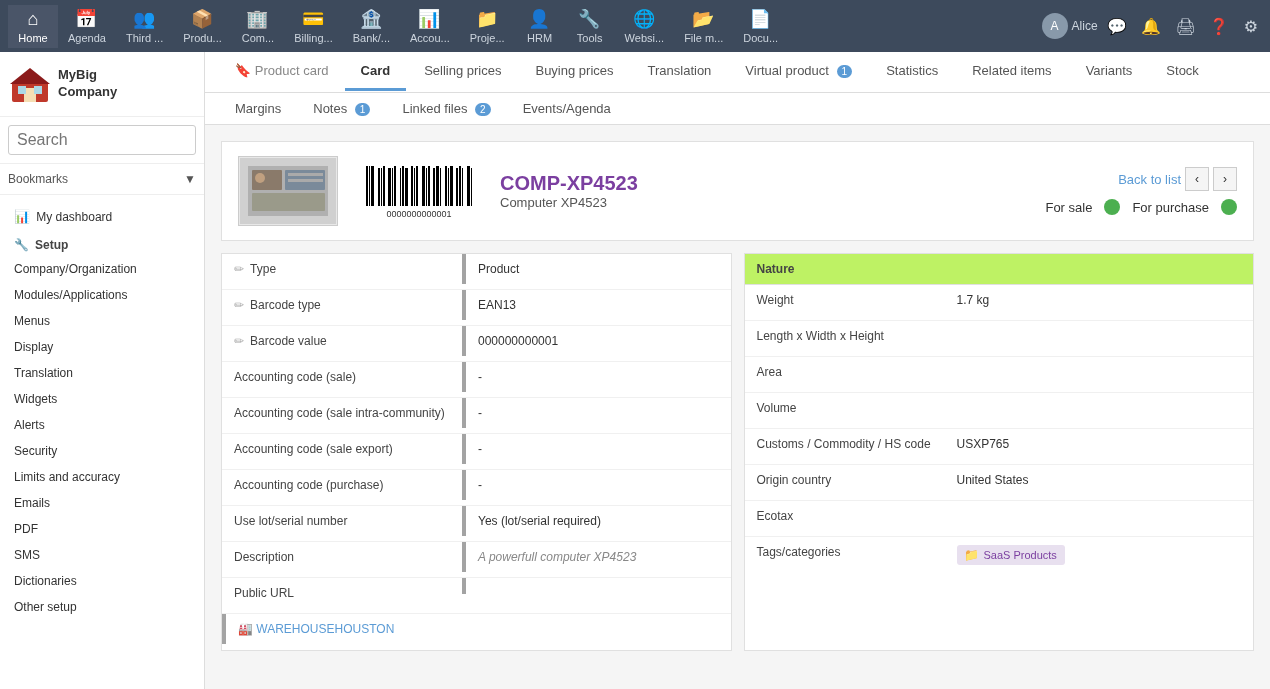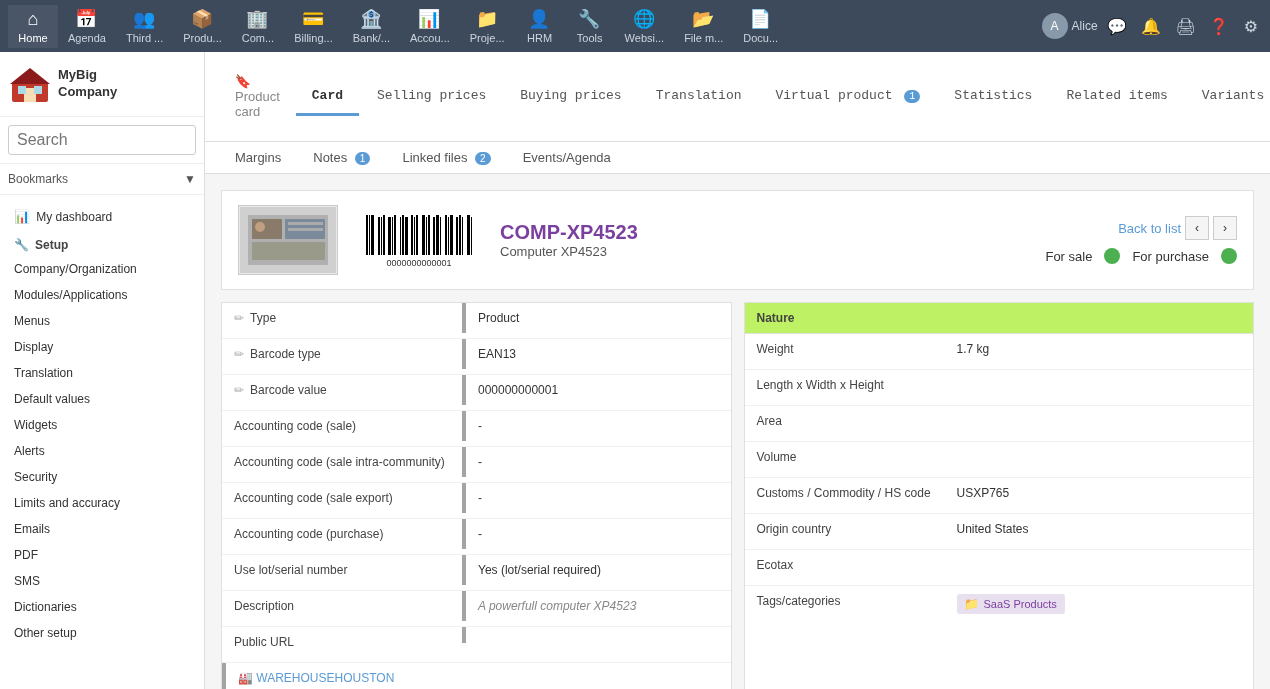--- a/index.html
+++ b/index.html
@@ -153,32 +153,31 @@
       flex: 1;
       overflow-y: auto;
       background: #f5f5f5;
     }
 
     
     .tab-bar {
       background: #fff;
       border-bottom: 1px solid #ddd;
       display: flex;
-      align-items: center;
-      padding: 12px 16px;
+      align-items: flex-start;
+      padding: 1px 16px;
       gap: 2px;
     }
     .tab {
       padding: 10px 16px;
       cursor: pointer;
       font-size: 13px;
       color: #555;
       border-bottom: 3px solid transparent;
       white-space: nowrap;
-      font-family: Liberation Mono, monospace;
     }
     .tab.active {
       color: #333;
       border-bottom: 3px solid #5b9bd5;
       font-weight: bold;
     }
     .tab-badge {
       background: #5b9bd5;
       color: #fff;
       border-radius: 10px;
@@ -494,23 +493,20 @@
         <span>Modules/Applications</span>
       </div>
       <div class="sidebar-menu-item">
         <span>Menus</span>
       </div>
       <div class="sidebar-menu-item">
         <span>Display</span>
       </div>
       <div class="sidebar-menu-item">
         <span>Translation</span>
-      </div>
-      <div class="sidebar-menu-item">
-        <span>Default values</span>
       </div>
       <div class="sidebar-menu-item">
         <span>Widgets</span>
       </div>
       <div class="sidebar-menu-item">
         <span>Alerts</span>
       </div>
       <div class="sidebar-menu-item">
         <span>Security</span>
       </div>

